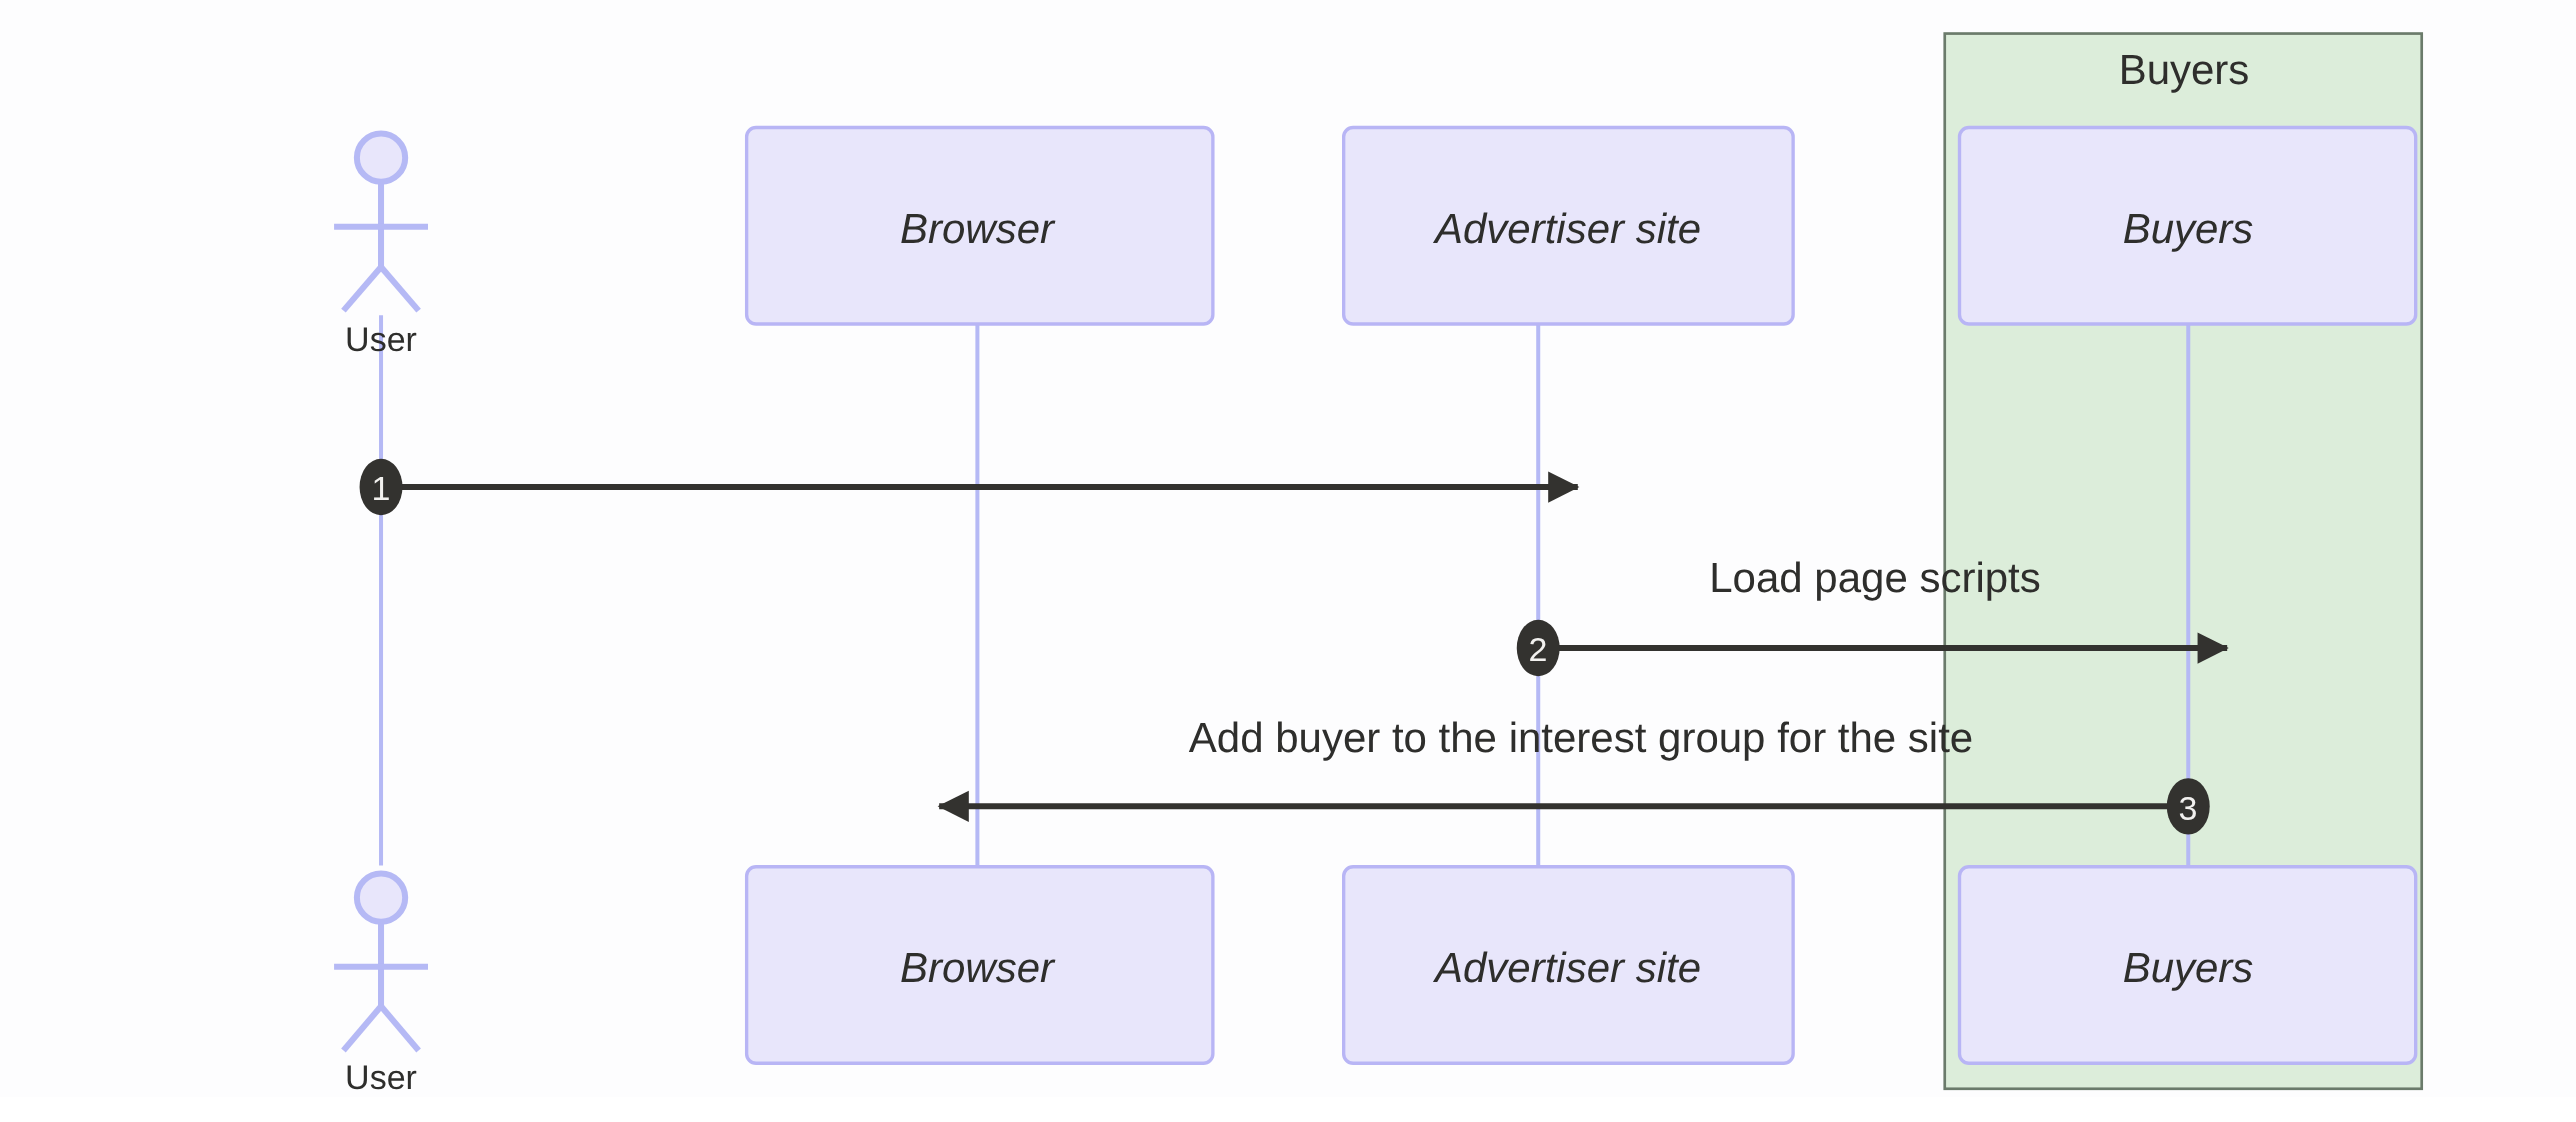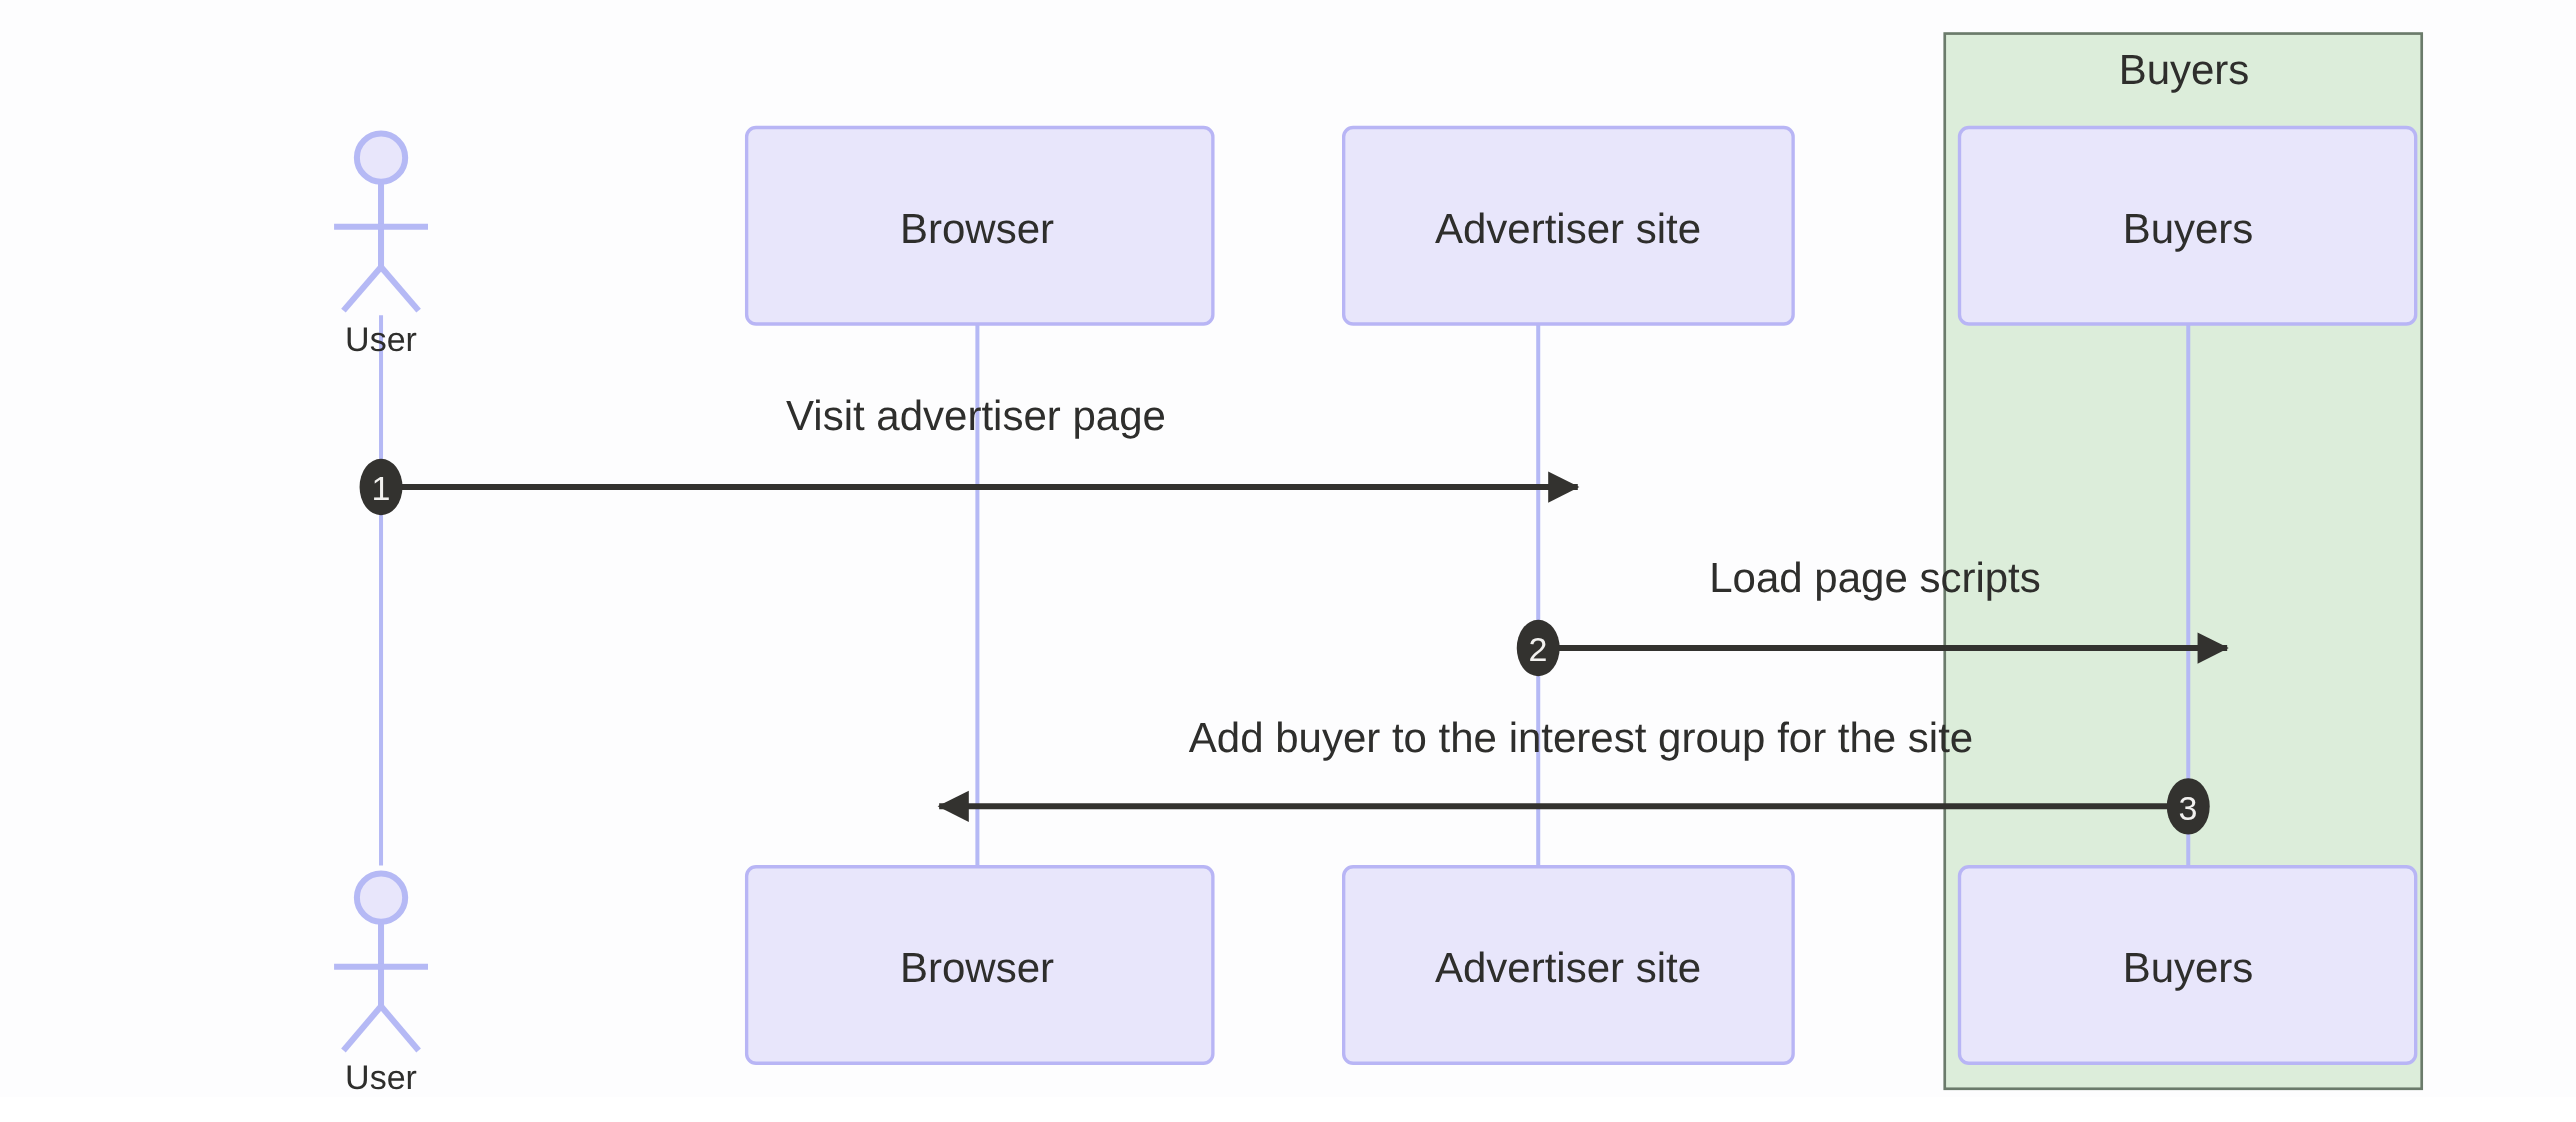--- a/index.html
+++ b/index.html
@@ -12,21 +12,21 @@
   #stage{position:relative;width:2576px;height:1097px;background:#fdfdfe;}
   #svg{position:absolute;left:0;top:0;width:2576px;height:1123px;}
   .lbl{
     position:absolute;
     color:#2e2e2c;
     white-space:nowrap;
     font-weight:400;
     transform:translate(-50%,-50%);
     text-rendering:geometricPrecision;
   }
-  .participant-label{font-size:42px;}
+  .participant-label{font-size:42px;font-style:italic;}
   .actor-label{font-size:34px;}
   .group-label{font-size:42px;}
   .msg-label{font-size:42px;}
   .seq-num{
     position:absolute;
     color:#f2f1ef;
     font-size:34px;
     transform:translate(-50%,-50%);
     pointer-events:none;
   }
@@ -104,21 +104,20 @@
   <div class="lbl participant-label" style="left:2188px;top:229px;">Buyers</div>
 
   <div class="lbl actor-label" style="left:381px;top:1078px;">User</div>
 
   <div class="lbl participant-label" style="left:977px;top:968px;">Browser</div>
 
   <div class="lbl participant-label" style="left:1568px;top:968px;">Advertiser site</div>
 
   <div class="lbl participant-label" style="left:2188px;top:968px;">Buyers</div>
 
-  <div class="lbl msg-label" style="left:976px;top:416px;">Visit advertiser page</div>
 
   <div class="lbl msg-label" style="left:1875px;top:578px;">Load page scripts</div>
 
   <div class="lbl msg-label" style="left:1581px;top:738px;">Add buyer to the interest group for the site</div>
 
   <div class="seq-num" style="left:381px;top:488px;">1</div>
 
   <div class="seq-num" style="left:1538px;top:649px;">2</div>
 
   <div class="seq-num" style="left:2188px;top:808px;">3</div>

